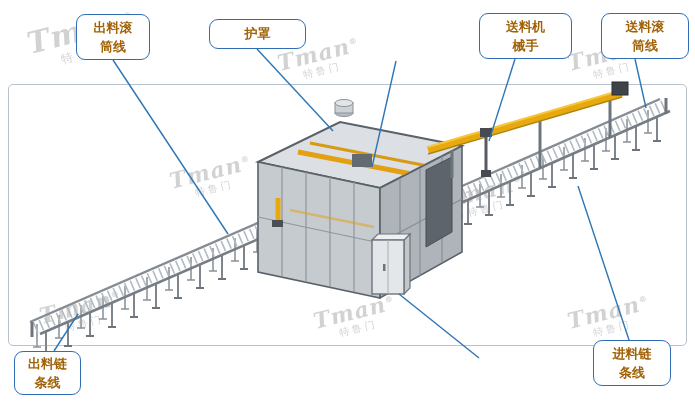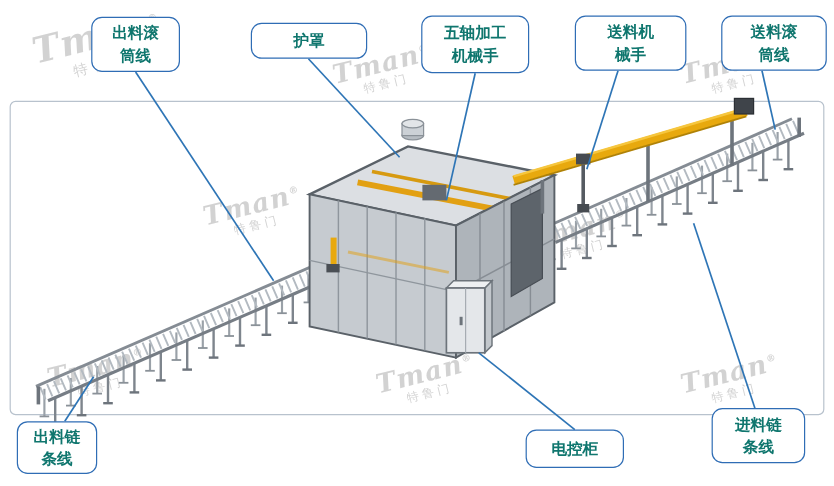--- a/index.html
+++ b/index.html
@@ -18,21 +18,21 @@
   .wm .b { font-family:"DejaVu Serif", serif; font-style:italic; font-weight:bold; font-size:22px; letter-spacing:1px; }
   .wm .b sup { font-size:8px; font-style:normal; }
   .wm .s { display:block; font-size:10px; letter-spacing:3px; margin-top:2px; }
   .wm.lg .b { font-size:30px; }
   .wm.lg .s { font-size:12px; letter-spacing:5px; }
 
   svg.layer { position:absolute; left:0; top:0; z-index:3; }
 
   .callout {
     position:absolute; background:#ffffff; border:1.5px solid #2f6db5; border-radius:9px;
-    color:#0f766e; font-size:13px; font-weight:bold; line-height:1.5;
+    color:#a16207; font-size:13px; font-weight:bold; line-height:1.5;
     display:flex; flex-direction:column; align-items:center; justify-content:center;
     text-align:center; z-index:5;
   }
 </style>
 </head>
 <body>
 
 <div id="app">
 
   <div class="frame"></div>
@@ -156,42 +156,35 @@
 
   <div class="callout" style="left:76px;top:14px;width:74px;height:46px">
     <span>出料滚</span>
     <span>筒线</span>
   </div>
 
   <div class="callout" style="left:209px;top:19px;width:97px;height:30px">
     <span>护罩</span>
   </div>
 
-  <div class="callout" style="left:351px;top:13px;width:90px;height:48px">
-    <span>五轴加工</span>
-    <span>机械手</span>
-  </div>
 
   <div class="callout" style="left:479px;top:13px;width:93px;height:46px">
     <span>送料机</span>
     <span>械手</span>
   </div>
 
   <div class="callout" style="left:601px;top:13px;width:88px;height:46px">
     <span>送料滚</span>
     <span>筒线</span>
   </div>
 
   <div class="callout" style="left:14px;top:351px;width:67px;height:44px">
     <span>出料链</span>
     <span>条线</span>
   </div>
 
-  <div class="callout" style="left:438px;top:358px;width:82px;height:32px">
-    <span>电控柜</span>
-  </div>
 
   <div class="callout" style="left:593px;top:340px;width:78px;height:46px">
     <span>进料链</span>
     <span>条线</span>
   </div>
 
 </div>
 
 </body></html>

